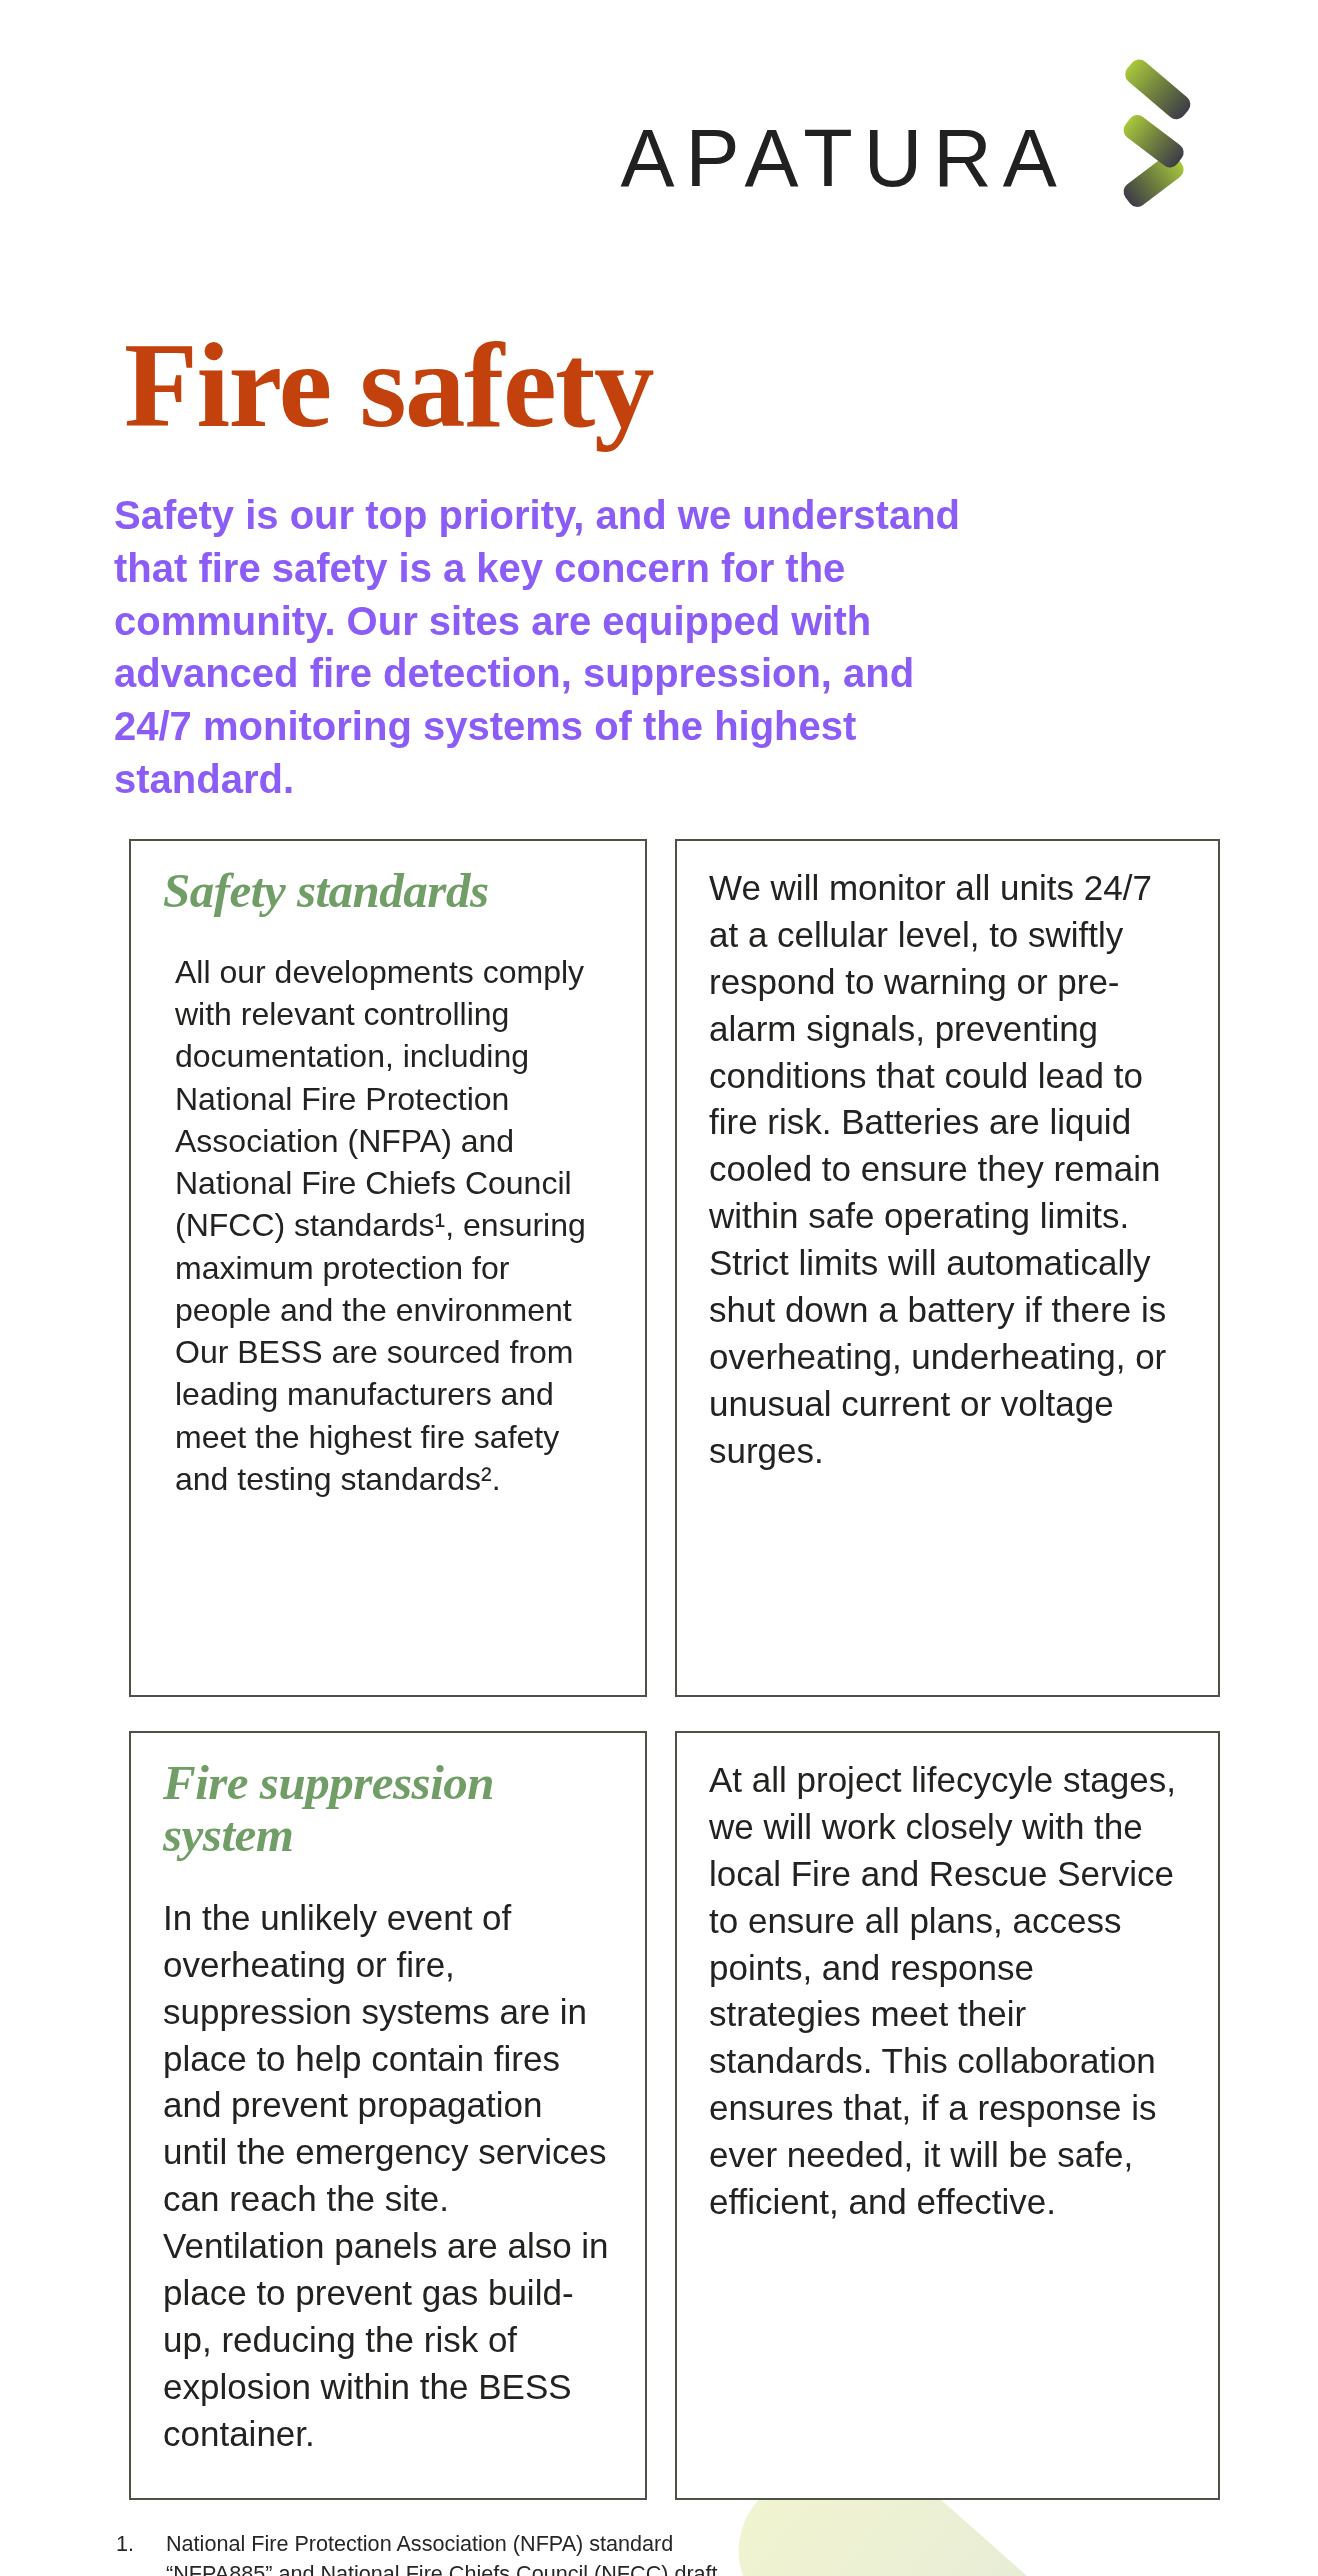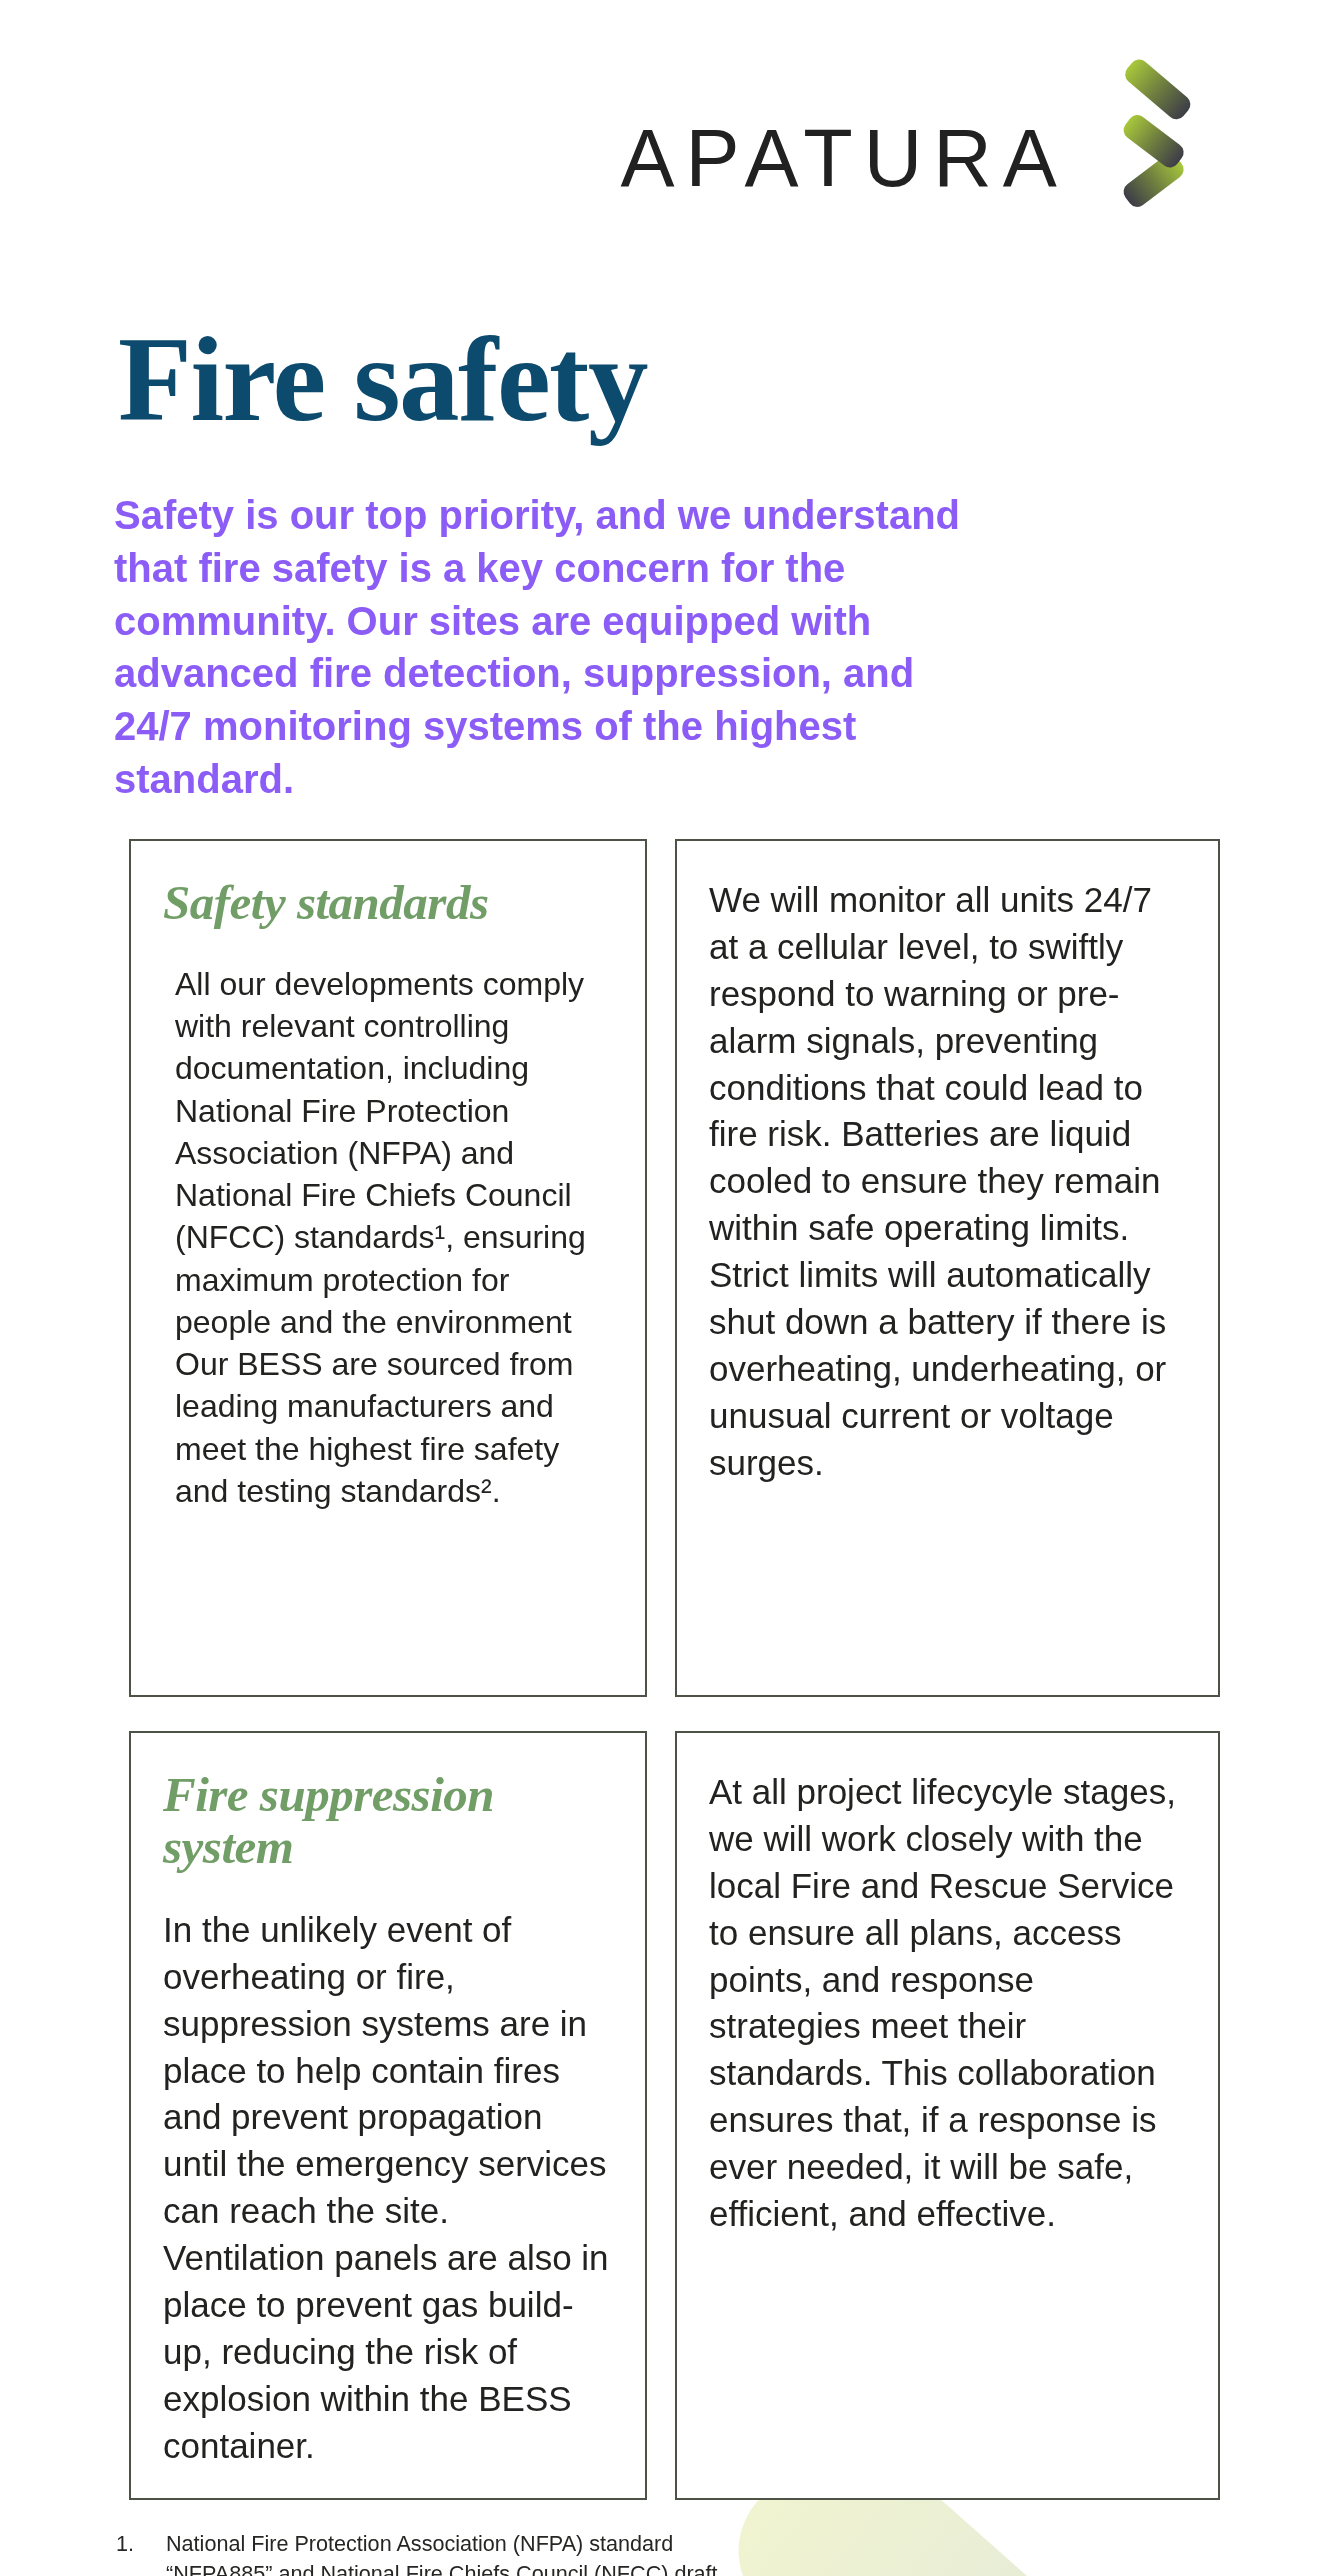--- a/index.html
+++ b/index.html
@@ -38,26 +38,26 @@
     line-height:1;
     margin-bottom:19.6px;
     white-space:nowrap;
   }
   .logo-icon { width:125px; height:170px; margin-left:13.4px; flex:none; }
   
   .page-title {
     position:absolute;
     left:111px;
     top:309px;
-    margin:7px;
+    margin:13px;
     font-family:"Liberation Serif", serif;
     font-weight:700;
     font-size:121px;
     letter-spacing:-1.5px;
-    color:#0c4a6e;
+    color:#c2410c;
     z-index:2;
     line-height:1.05;
   }
   .intro {
     position:absolute;
     left:114px;
     top:489px;
     width:866px;
     margin:0;
     font-size:40px;
@@ -74,21 +74,21 @@
     display:grid;
     grid-template-columns:518px 545px;
     column-gap:28px;
     row-gap:34px;
     z-index:1;
   }
   .card {
     box-sizing:border-box;
     background:#ffffff;
     border:2.1px solid #4c5246;
-    padding:36px 32px 26px 32px;
+    padding:24px 32px 26px 32px;
   }
   .card.row1 { min-height:858px; }
   .card.row2 { min-height:769px; }
   .card h2 {
     margin:0 0 34px 0;
     font-family:"Liberation Serif", serif;
     font-style:italic;
     font-weight:700;
     font-size:49px;
     line-height:1.06;

